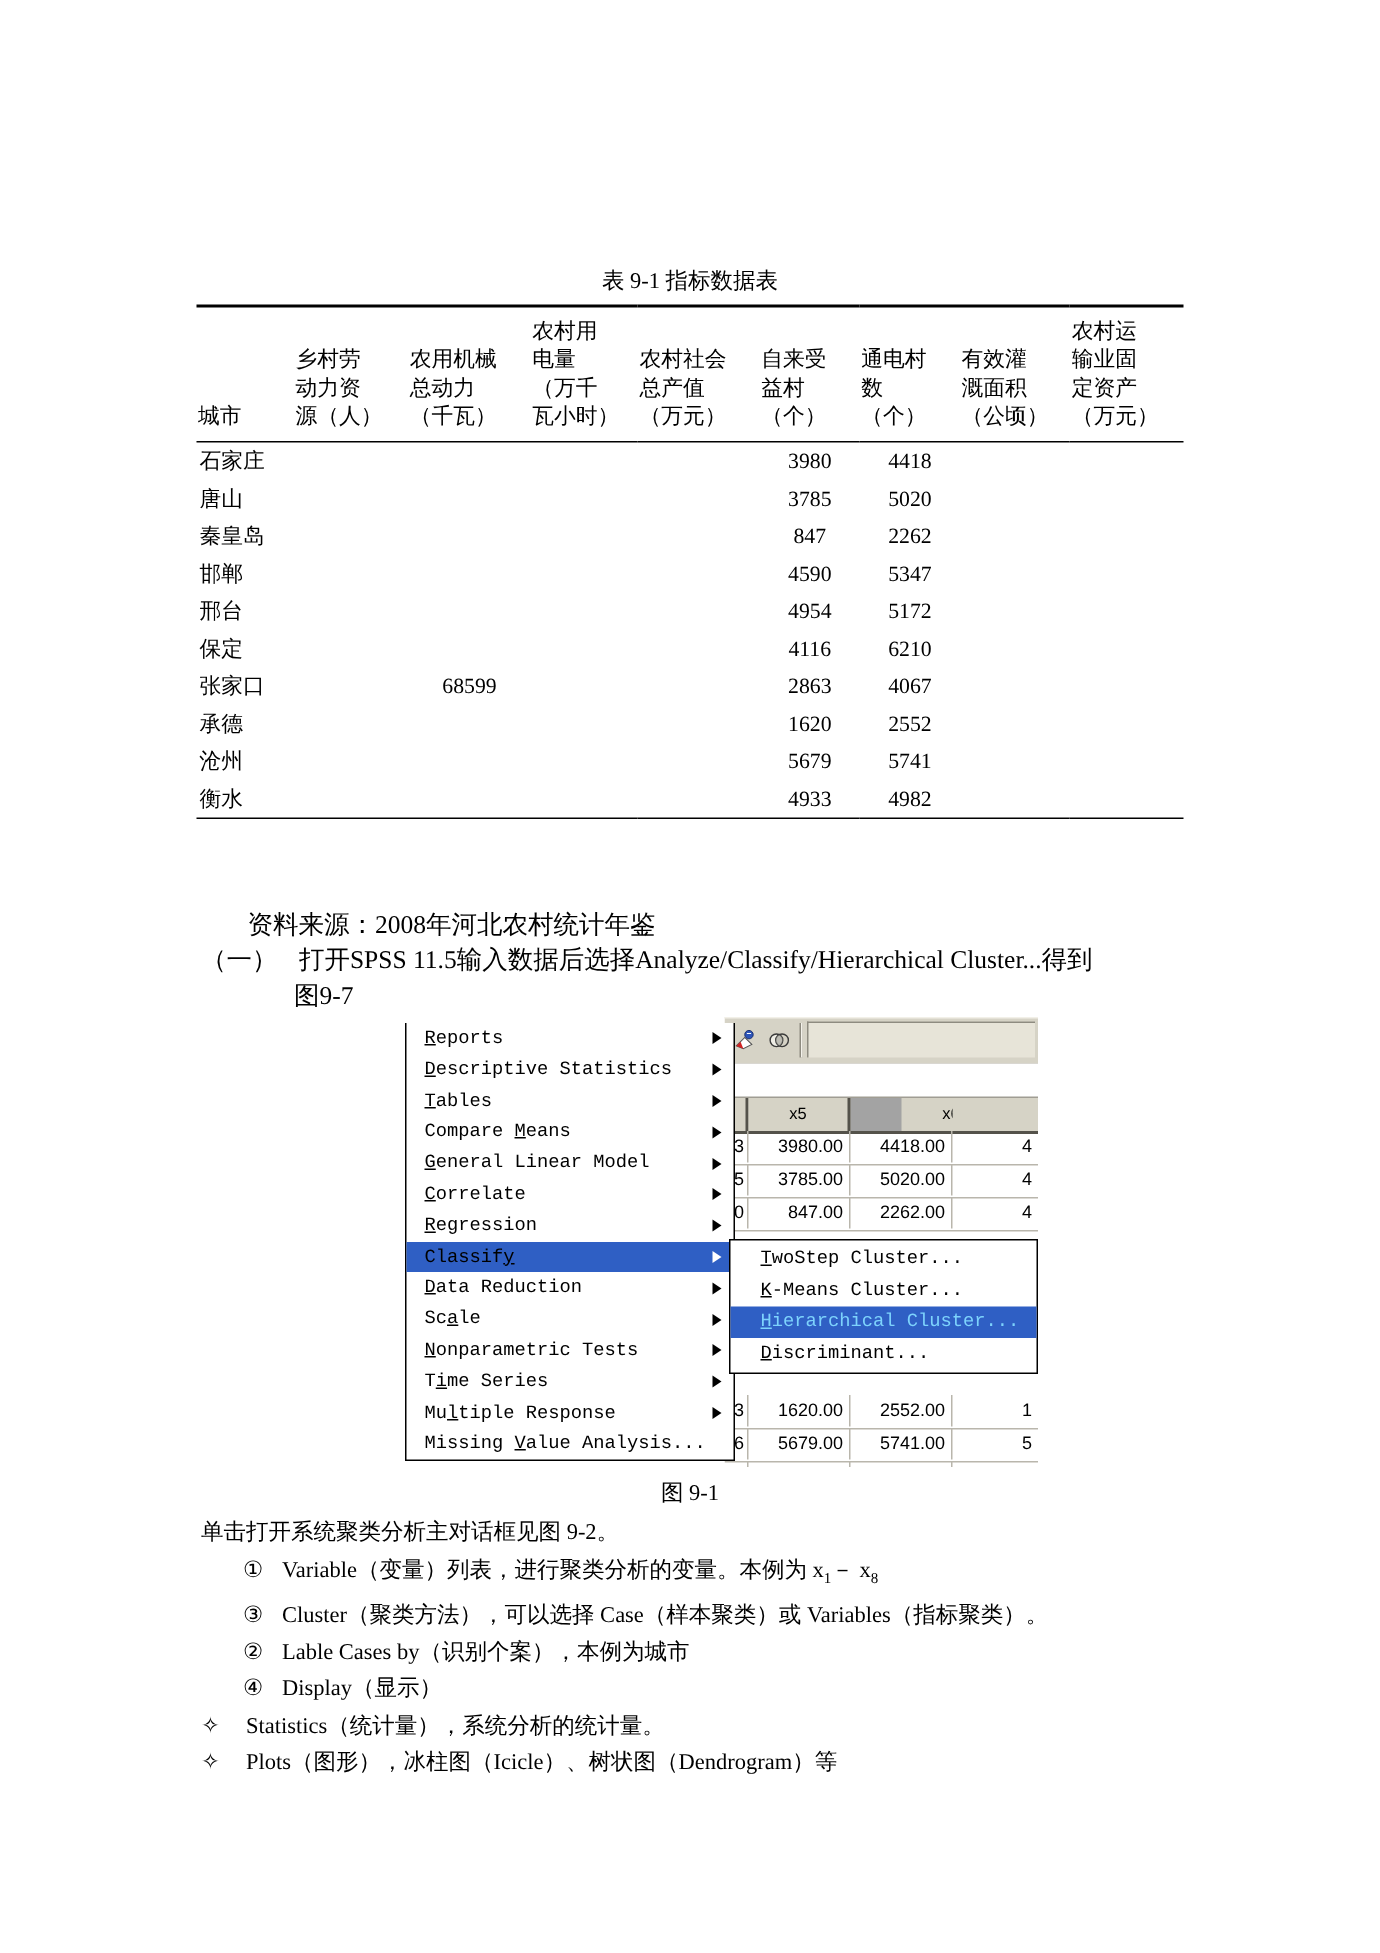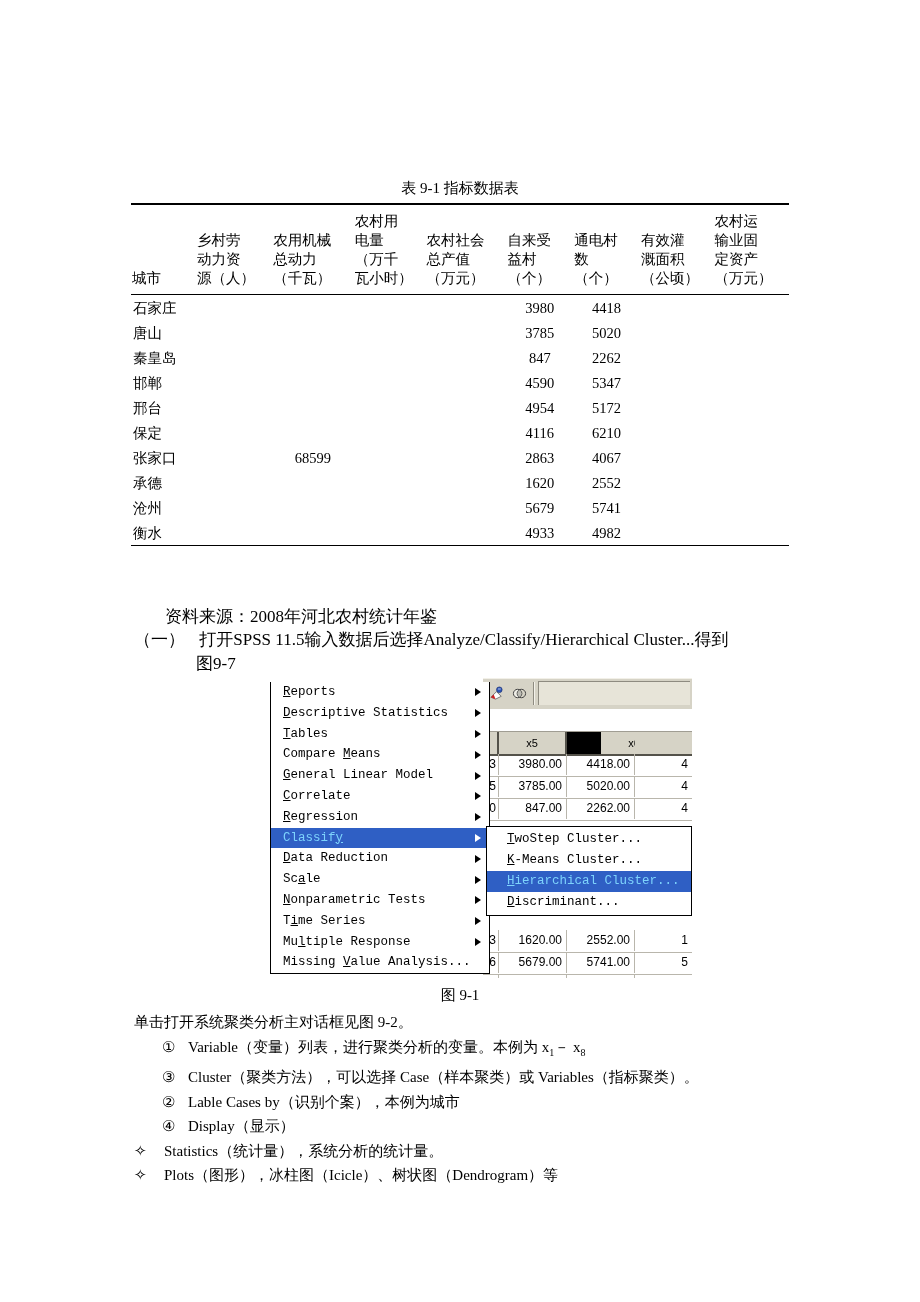--- a/index.html
+++ b/index.html
@@ -177,21 +177,21 @@
   .grid {
     position: absolute;
     left: 0; top: 54px;
     width: 209px; height: 246px;
     background: #ffffff;
   }
   .grid-headrow {
     position: absolute;
     left: 0; top: 0;
     width: 209px; height: 22px;
-    background: #000000;
+    background: #a3a3a3;
     border-bottom: 2px solid #54524a;
   }
   .gh {
     position: absolute;
     top: 0; height: 22px;
     line-height: 22px;
     text-align: center;
     font-family: "Liberation Sans", sans-serif;
     font-size: 11px;
     color: #000;
@@ -244,21 +244,21 @@
     position: relative;
     height: 20.8px;
     line-height: 20.8px;
     padding-left: 12px;
     font-family: "Liberation Mono", "DejaVu Sans Mono", monospace;
     font-size: 12.5px;
     color: #000;
     white-space: nowrap;
     box-sizing: border-box;
   }
-  .mi.sel { background: #2f5fc4; color: #7dd3fc; }
+  .mi.sel { background: #2f5fc4; color: #000000; }
   .mi u { text-decoration: underline; }
   .arrow {
     position: absolute;
     right: 8px;
     top: 50%;
     margin-top: -4px;
     width: 0; height: 0;
     border-left: 6px solid #000;
     border-top: 4px solid transparent;
     border-bottom: 4px solid transparent;

